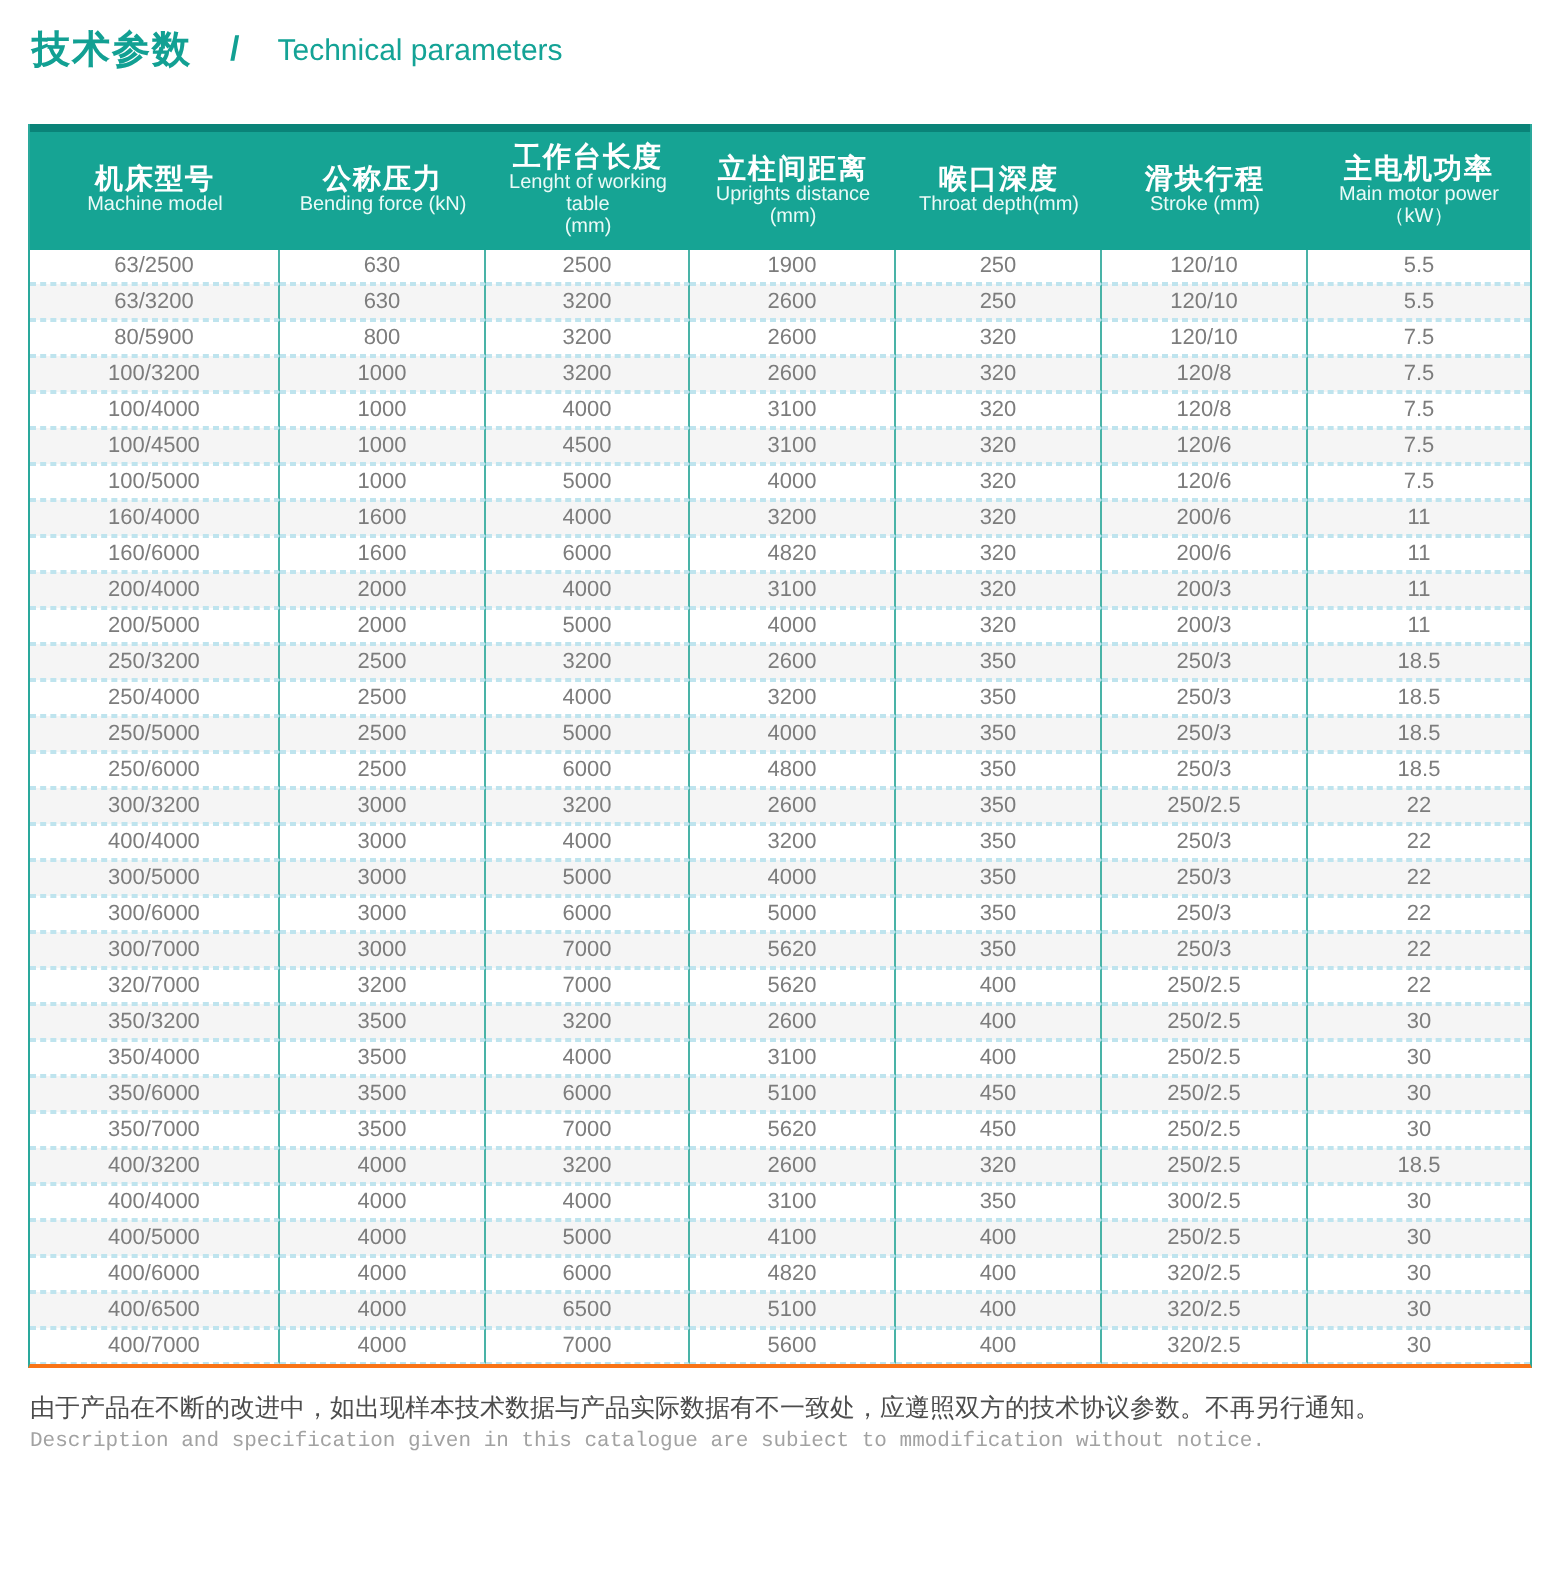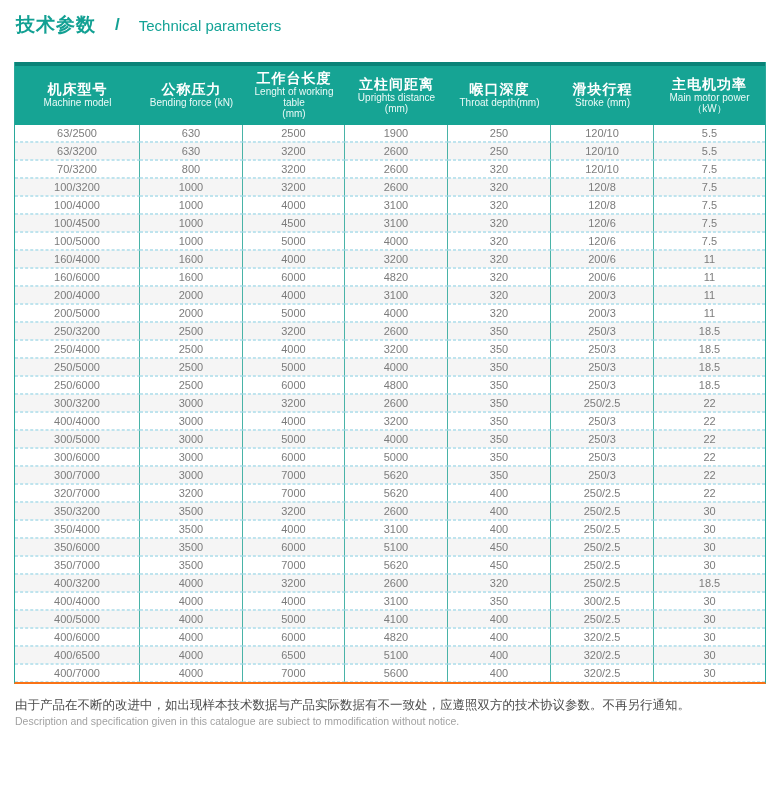--- a/index.html
+++ b/index.html
@@ -90,20 +90,21 @@
     padding: 0;
   }
   tbody td:last-child { border-right: none; }
   tbody tr:first-child td { border-top: none; }
   tbody tr:nth-child(even) { background: #f5f5f5; }
   tbody tr:nth-child(odd)  { background: #ffffff; }
   
   .footer {
     margin-top: 13px;
     margin-left: 1px;
+    font-family: Liberation Mono, monospace;
   }
   .footer-zh {
     font-size: 12.5px;
     color: #4c4c4c;
     line-height: 17px;
   }
   .footer-en {
     font-size: 10.5px;
     color: #a2a2a2;
     line-height: 14px;
@@ -180,21 +181,21 @@
           <tr>
             <td>63/3200</td>
             <td>630</td>
             <td>3200</td>
             <td>2600</td>
             <td>250</td>
             <td>120/10</td>
             <td>5.5</td>
           </tr>
           <tr>
-            <td>70/3200</td>
+            <td>80/5900</td>
             <td>800</td>
             <td>3200</td>
             <td>2600</td>
             <td>320</td>
             <td>120/10</td>
             <td>7.5</td>
           </tr>
           <tr>
             <td>100/3200</td>
             <td>1000</td>

